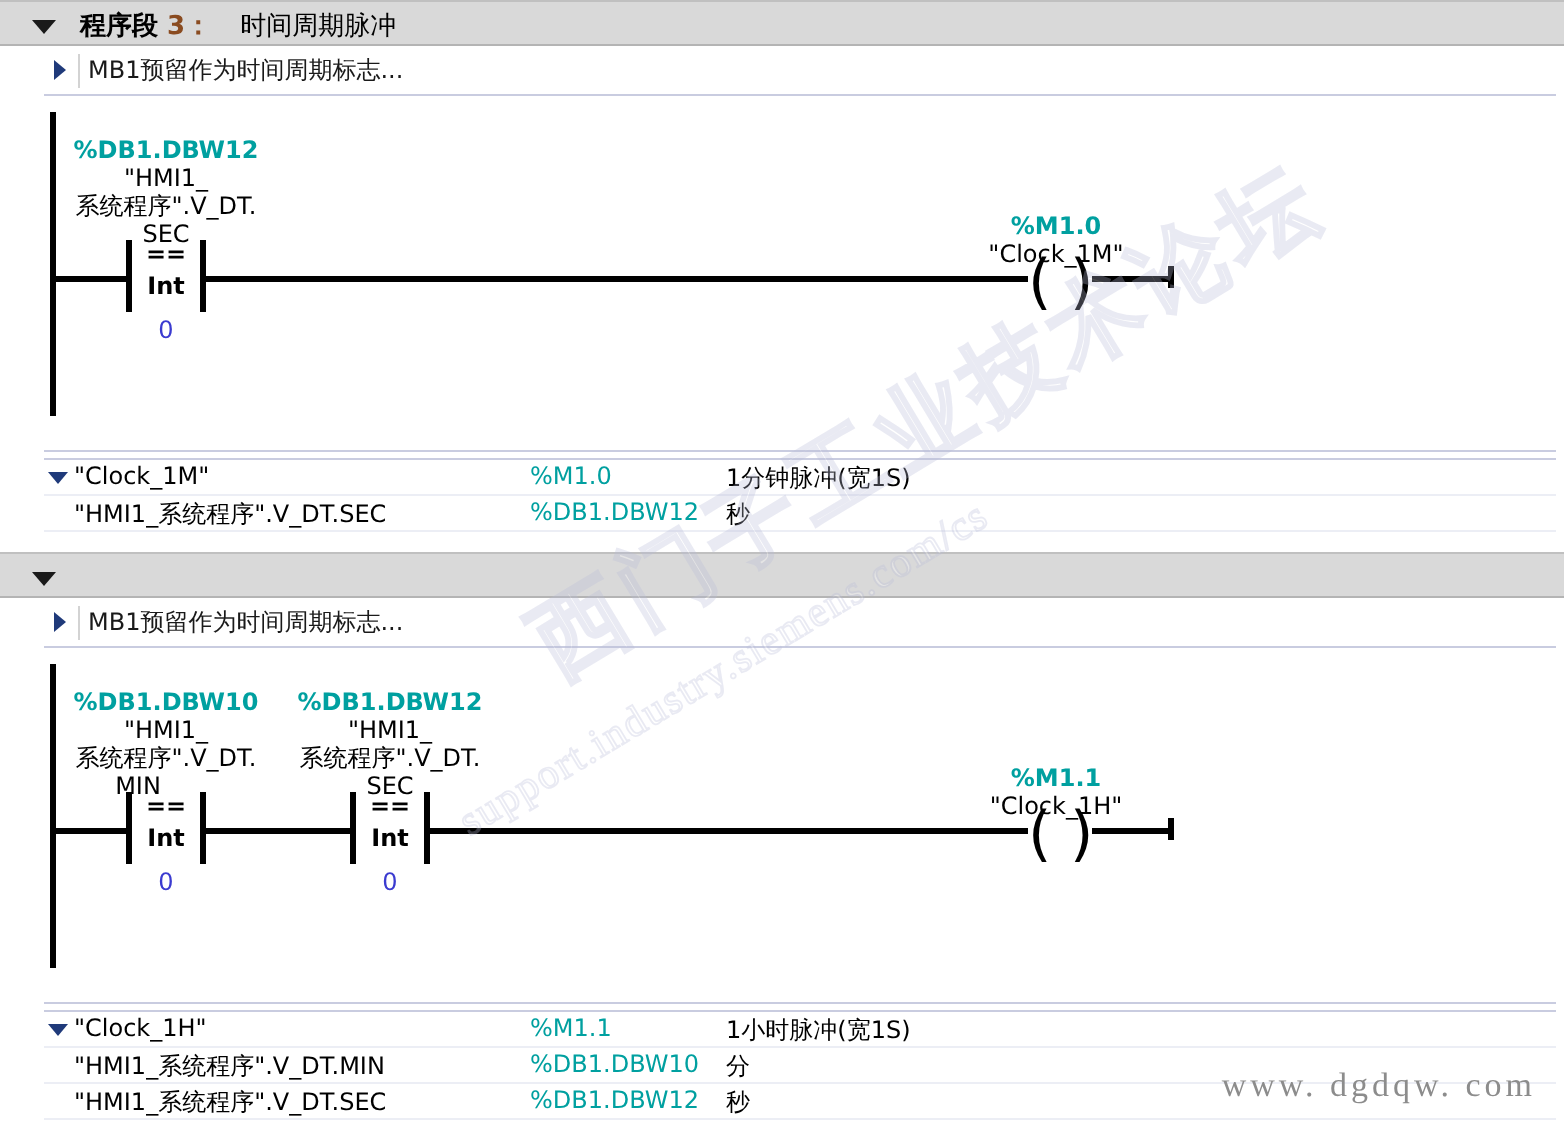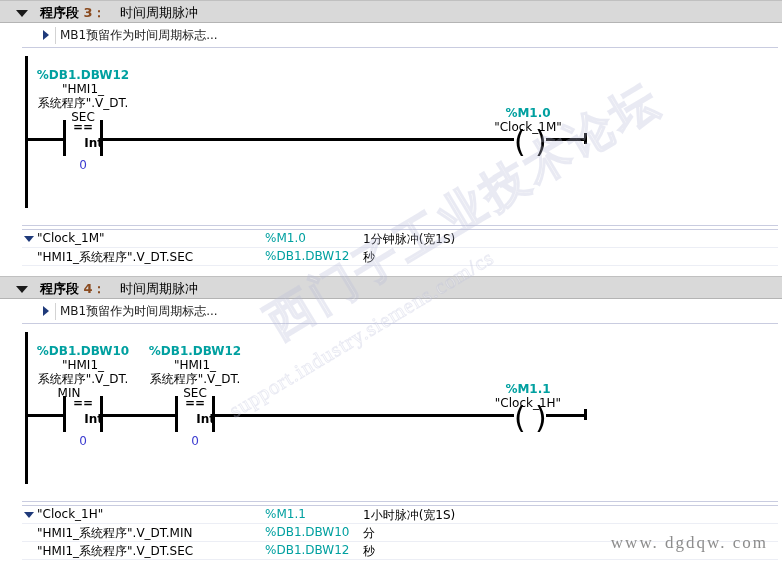--- a/index.html
+++ b/index.html
@@ -101,21 +101,21 @@
     color: #8a4b20;
   }
   .seg-title .seg-name {
     font-weight: normal;
     padding-left: 10px;
   }
 
   
   .seg-comment {
     position: absolute;
-    left: 16px;
+    left: 0;
     width: 714px;
     height: 19px;
   }
   .seg-comment .tri-s {
     position: absolute;
     left: 27px;
     top: 5px;
     width: 0; height: 0;
     border-top: 5px solid transparent;
     border-bottom: 5px solid transparent;
@@ -176,21 +176,21 @@
     font-family: "DejaVu Sans", sans-serif;
     font-size: 12px;
     font-weight: bold;
     color: #000000;
     line-height: 12px;
   }
   .cbox .typ {
     position: absolute;
     left: 0; right: 0;
     top: 17px;
-    text-align: right;
+    text-align: center;
     font-family: "DejaVu Sans", sans-serif;
     font-size: 12px;
     font-weight: bold;
     color: #000000;
     line-height: 13px;
   }
   .cbox .operand {
     position: absolute;
     left: 0; right: 0;
     top: 39px;
@@ -359,25 +359,20 @@
   </div>
   <div class="xrow">
     <div class="cell-name">"HMI1_系统程序".V_DT.SEC</div>
     <div class="cell-addr">%DB1.DBW12</div>
     <div class="cell-cmt">秒</div>
   </div>
 </div>
 
 <div class="seg-header" style="top:276px;">
   <div class="tri"></div>
-  <div class="seg-title">
-    <span>程序段</span>
-    <span class="seg-num">4</span><span class="seg-num">：</span>
-    <span class="seg-name">时间周期脉冲</span>
-  </div>
 </div>
 
 <div class="seg-comment" style="top:301px;">
   <div class="tri-s"></div>
   <div class="ctext">MB1预留作为时间周期标志...</div>
 </div>
 <div class="hrule" style="top:323px;"></div>
 
 <div class="rung" style="top:332px; height:160px;">
   <div class="rail" style="left:25px; top:0px; height:152px;"></div>

